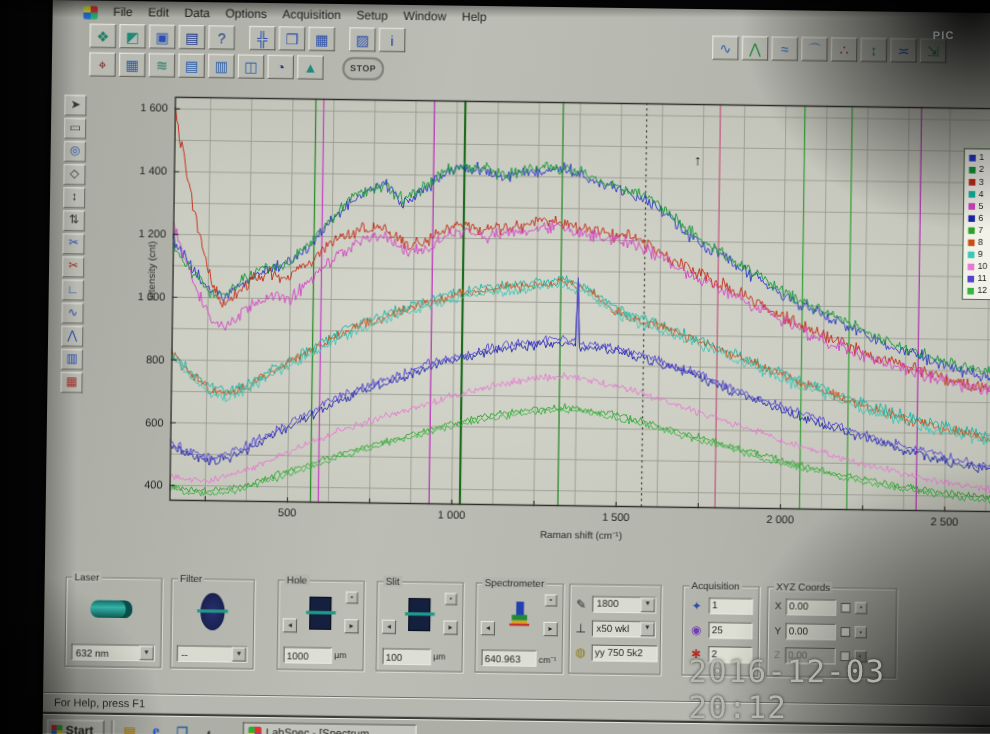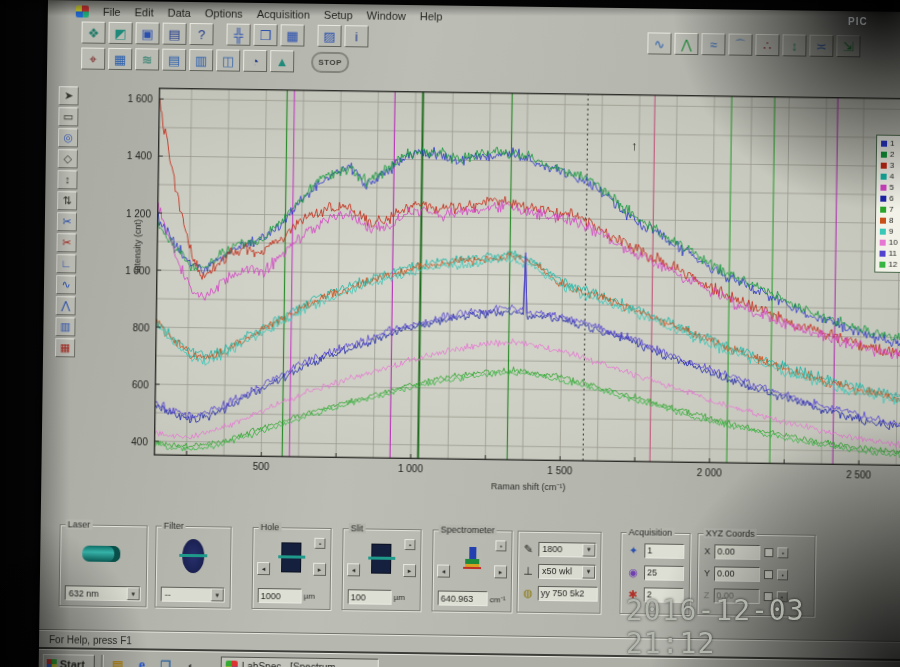--- a/index.html
+++ b/index.html
@@ -114,21 +114,21 @@
     background:
      radial-gradient(circle at 98% 0%, rgba(0,0,0,0.95), rgba(0,0,0,0.55) 80px, rgba(0,0,0,0) 210px),
      radial-gradient(circle at 100% 100%, rgba(0,0,0,0.8), rgba(0,0,0,0) 250px),
      radial-gradient(circle at 0% 100%, rgba(0,0,0,0.55), rgba(0,0,0,0) 150px),
      linear-gradient(to bottom, rgba(0,0,0,0.5), rgba(0,0,0,0) 16px),
      linear-gradient(to right, rgba(0,0,0,0.65), rgba(0,0,0,0) 70px),
      radial-gradient(ellipse 120% 110% at 42% 45%, rgba(0,0,0,0) 55%, rgba(8,8,10,0.28) 80%, rgba(4,4,6,0.6) 100%);}
   #camera-timestamp{position:absolute;left:626px;top:594px;z-index:60;
     font-family:"DejaVu Sans Mono",monospace;font-size:28px;color:rgba(186,190,180,0.92);
     text-shadow:0 0 3px rgba(0,0,0,.7);letter-spacing:1px;}
-  #osd-text{position:absolute;left:848px;top:16px;z-index:60;font-size:10px;font-weight:bold;
+  #osd-text{position:absolute;left:848px;top:27px;z-index:60;font-size:10px;font-weight:bold;
     color:rgba(205,212,222,0.4);letter-spacing:1px;}
 </style>
 </head>
 <body>
 
 <div id="screen">
 
   <div id="menubar">
     <span id="app-icon"></span>
 
@@ -484,13 +484,13 @@
     <div id="task-btn">
       <span id="task-ic"></span>
       <span>LabSpec - [Spectrum ...</span>
     </div>
   </div>
 
 </div>
 
 <div id="vignette"></div>
 <div id="osd-text">PIC</div>
-<div id="camera-timestamp">2016-12-03 21:12</div>
+<div id="camera-timestamp">2016-12-03 20:12</div>
 
 </body></html>

